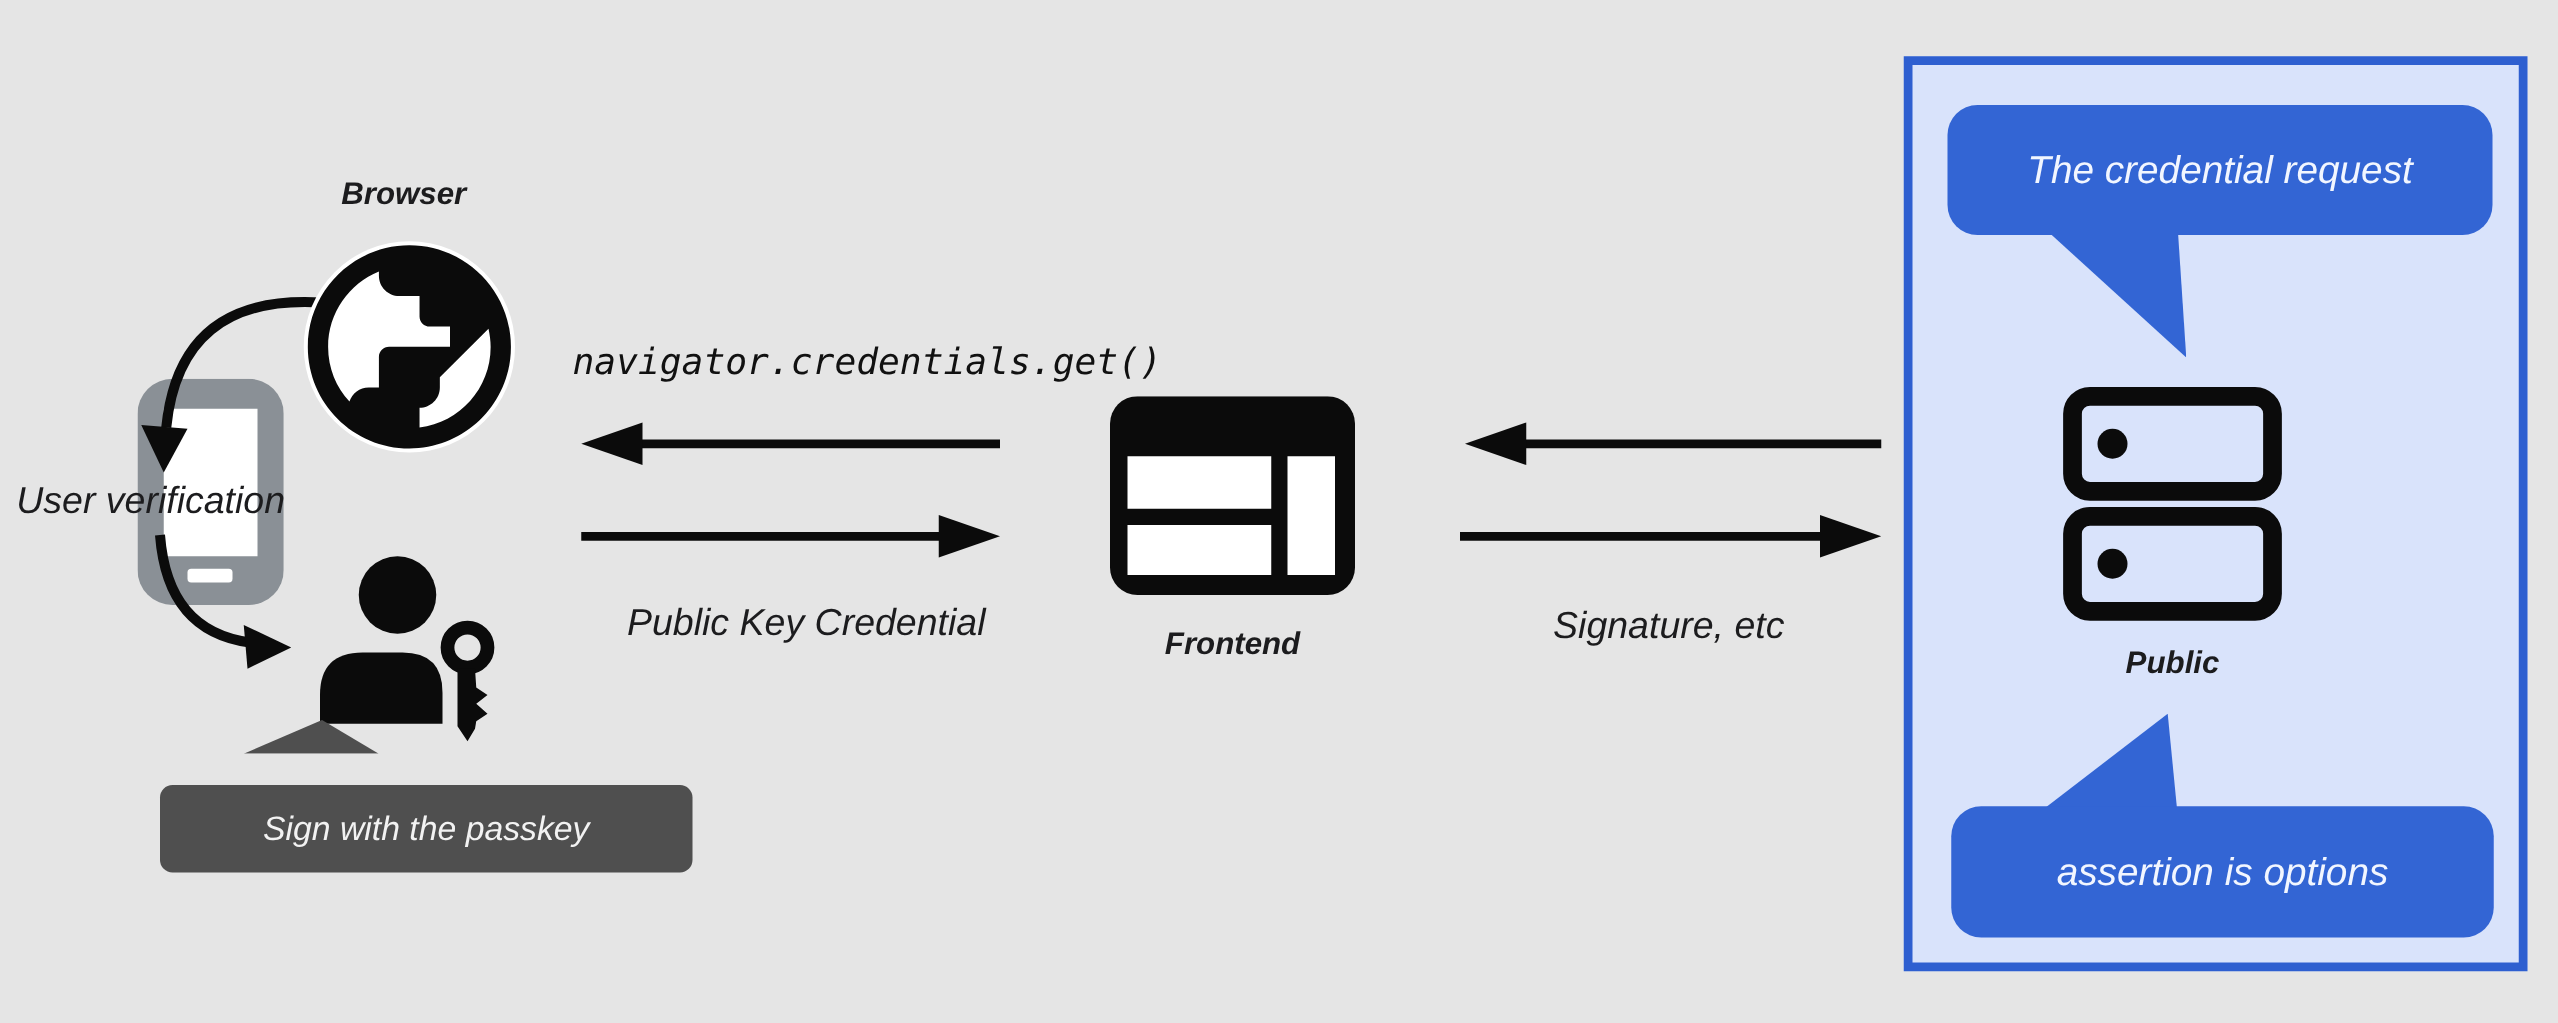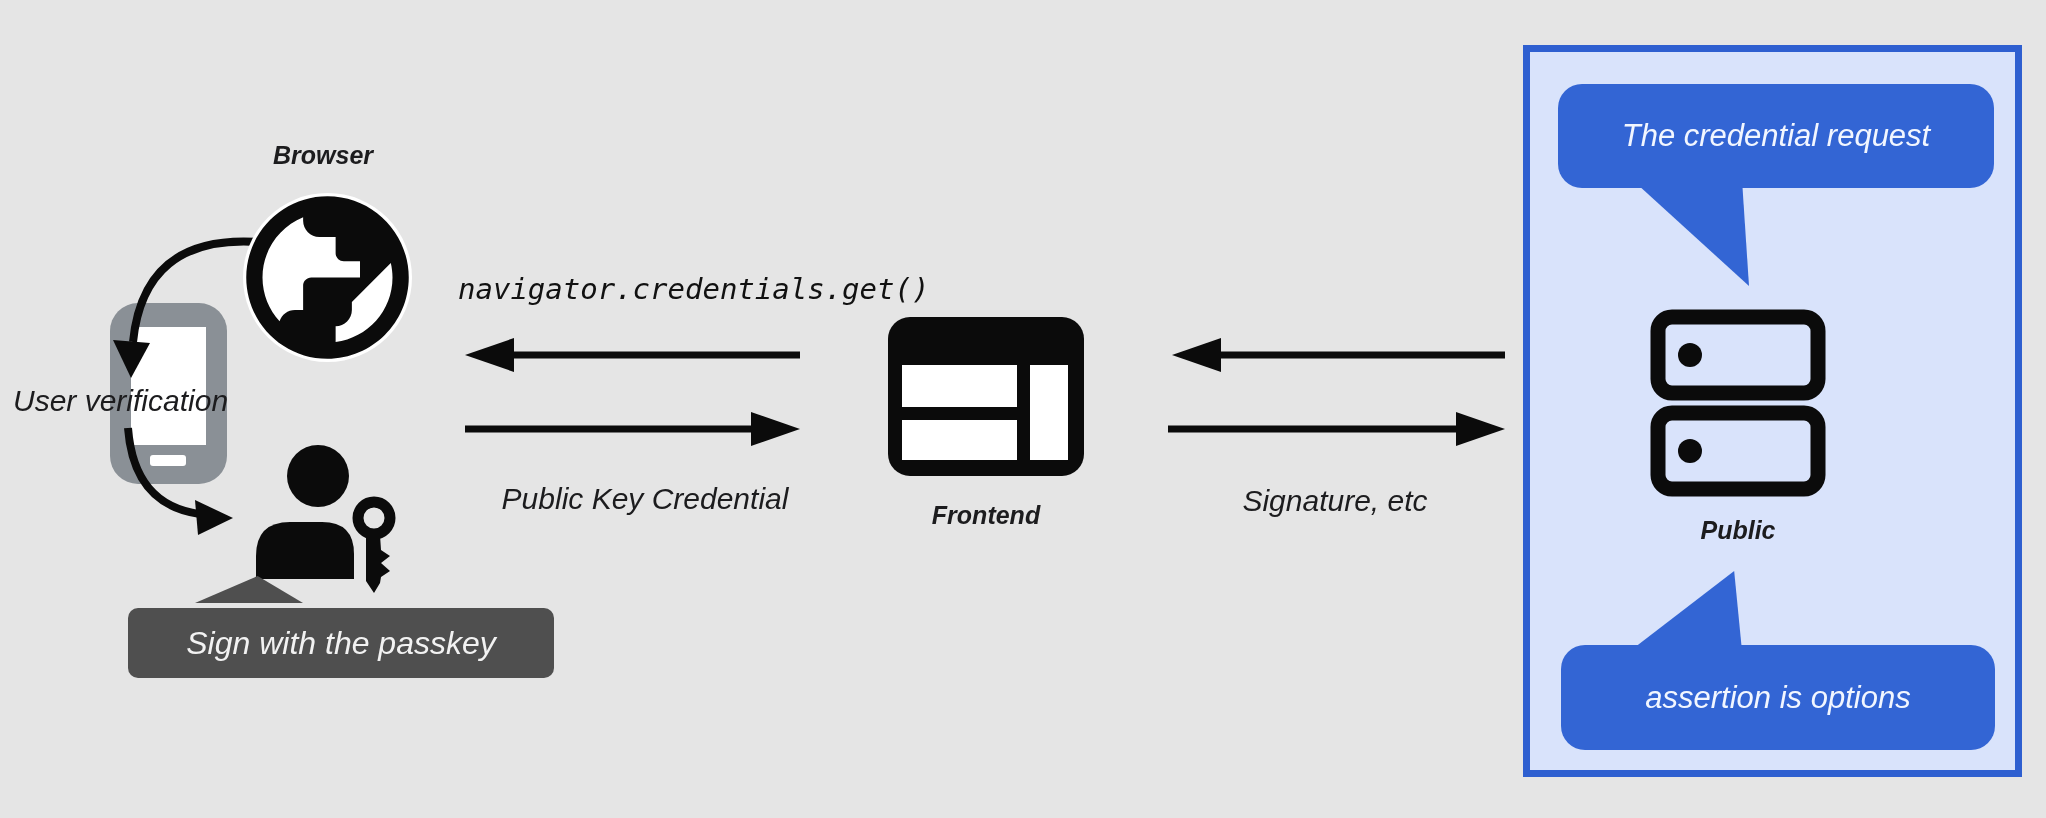--- a/index.html
+++ b/index.html
@@ -73,25 +73,25 @@
     clip-path:polygon(0% 0%, 94% 0%, 100% 100%);
   }
   .tail-bottom {
     left:1630px; top:571px; width:112px; height:80px;
     clip-path:polygon(0% 100%, 93% 0%, 100% 100%);
   }
 
   
   .tooltip {
     position:absolute;
-    left:128px; top:608px; width:426px; height:70px;
+    left:128px; top:628px; width:426px; height:70px;
     background:var(--tooltip_gray);
     border-radius:10px;
     display:flex; align-items:center; justify-content:center;
-    color:#F2F2F2; font-size:32px;
+    color:#F2F2F2; font-size:27px;
     z-index:6;
   }
   .tooltip-tail {
     position:absolute;
     left:195px; top:576px; width:108px; height:27px;
     background:var(--tooltip_gray);
     clip-path:polygon(0% 100%, 58% 0%, 100% 100%);
     z-index:5;
   }
   svg.icon { position:absolute; }

